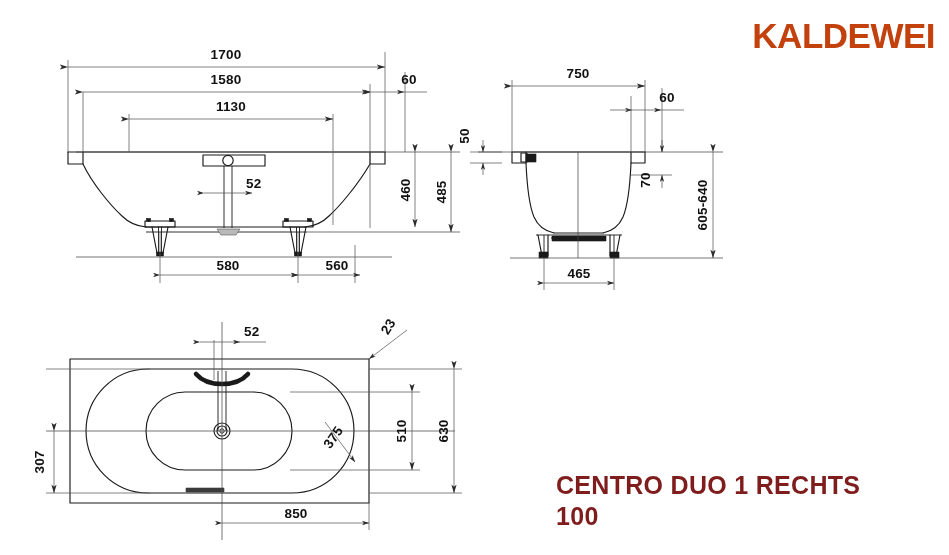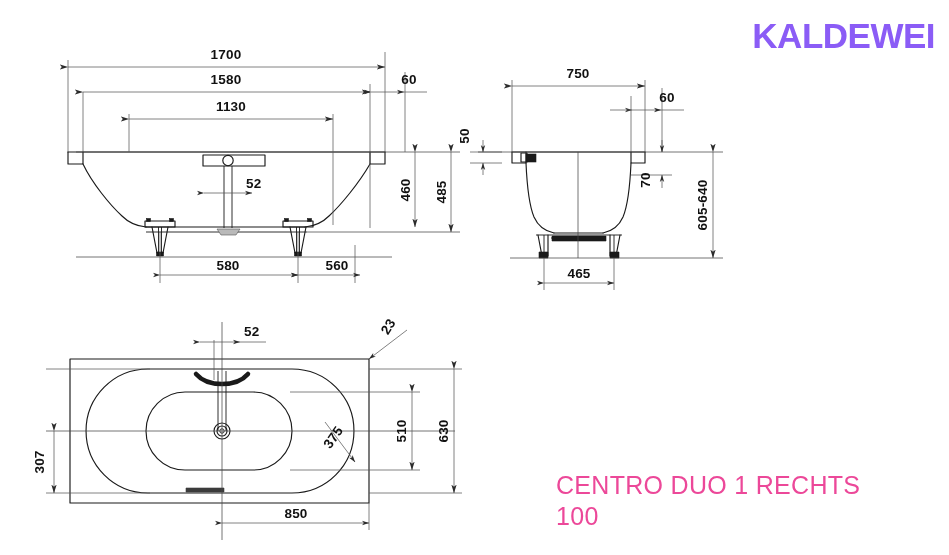--- a/index.html
+++ b/index.html
@@ -25,34 +25,34 @@
     height: 555px;
   }
   .brand {
     position: absolute;
     right: 14px;
     top: 18px;
     font-family: "Liberation Sans", sans-serif;
     font-weight: bold;
     font-size: 35px;
     letter-spacing: -0.5px;
-    color: #8b5cf6;
+    color: #c2410c;
     line-height: 1;
     white-space: nowrap;
   }
   .title-block {
     position: absolute;
     left: 556px;
     top: 470px;
     width: 390px;
     font-family: "Liberation Sans", sans-serif;
-    font-weight: normal;
+    font-weight: bold;
     font-size: 25px;
     line-height: 1.22;
-    color: #ec4899;
+    color: #7f1d1d;
     letter-spacing: 0.3px;
   }
   .title-block .l2 { display: block; }
   
   .obj {
     fill: none;
     stroke: #1a1a1a;
     stroke-width: 1.15;
     stroke-linejoin: round;
     stroke-linecap: round;

